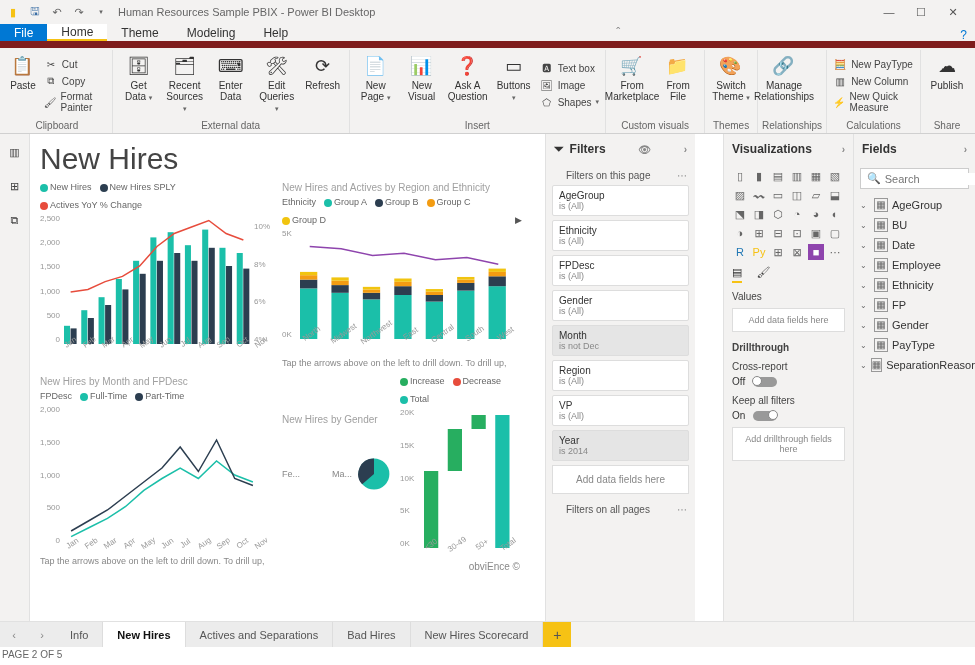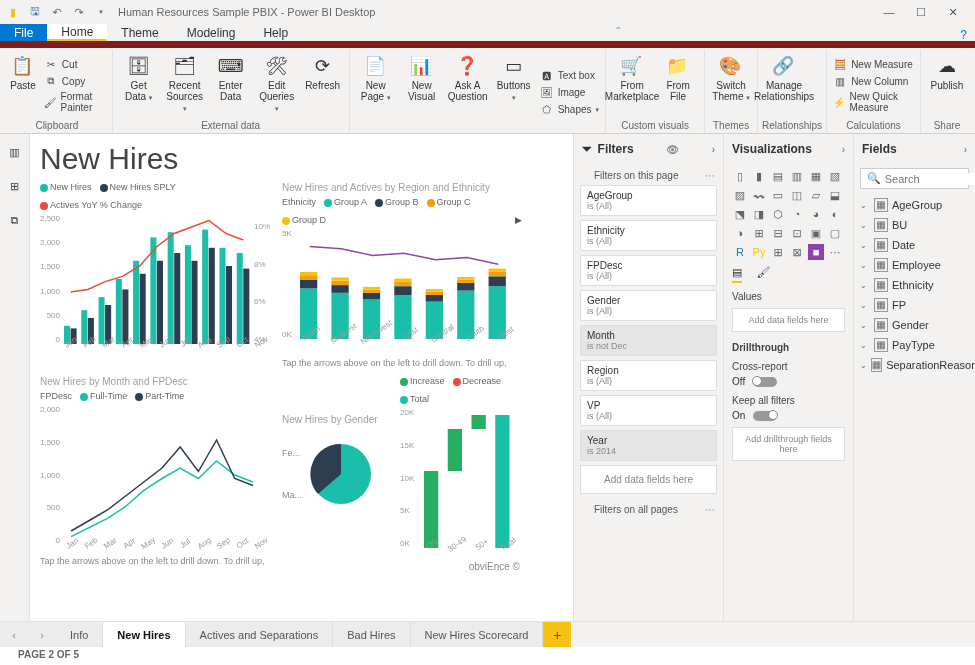--- a/index.html
+++ b/index.html
@@ -33,21 +33,21 @@
 .vizcard .cap { font-size:10px; color:#a0a0a0; margin-bottom:4px;}
 .legend { display:flex; gap:8px; font-size:9px; color:#666; flex-wrap:wrap;}
 .legend .dot { width:8px; height:8px; border-radius:50%; display:inline-block; margin-right:2px; vertical-align:middle;}
 .c-teal{background:#1bbfa9}.c-navy{background:#2c3e50}.c-red{background:#e74c3c}.c-orange{background:#f39c12}.c-yellow{background:#f1c40f}.c-green{background:#27ae60}
 .chart-labels { display:flex; font-size:8px; color:#999; }
 .chart-labels span { flex:1; text-align:center; transform:rotate(-35deg); transform-origin:top left; white-space:nowrap;}
 svg { display:block;}
 .hint { font-size:9px; color:#888; margin-top:2px;}
 .filters-pane, .viz-pane, .fields-pane { background:#f3f2f1; border-left:1px solid #e1e1e1; display:flex; flex-direction:column;}
 .filters-pane { width:150px; }
-.viz-pane { width:130px; }
+.viz-pane { width:130px;margin-left:28px; }
 .fields-pane { width:122px; }
 .pane-hd { font-weight:600; font-size:12px; padding:8px 8px; display:flex; align-items:center; gap:6px;}
 .pane-hd .chev { margin-left:auto; color:#888; font-size:10px;}
 .filters-body { padding:0 6px; overflow-y:auto; flex:1;}
 .fsect { font-size:10px; color:#555; margin:6px 2px 4px; display:flex; align-items:center;padding-left:12px;}
 .fsect .dots{margin-left:auto; color:#888;}
 .fcard { background:#fff; border:1px solid #ddd; border-radius:2px; padding:4px 6px; font-size:10px; margin-bottom:4px;}
 .fcard.sel { background:#e5e5e5;}
 .fcard .fn { color:#333;}
 .fcard .fv { color:#888; font-size:9px;}
@@ -65,21 +65,21 @@
 .search input { border:none; outline:none; flex:1; font-size:11px;}
 .fldlist { padding:2px 4px; font-size:11px;}
 .fldlist .row { display:flex; align-items:center; gap:4px; padding:3px 2px;}
 .fldlist .caret { font-size:8px; color:#666; width:10px;}
 .fldlist .tico { width:14px; font-size:10px; color:#666; border:1px solid #999; text-align:center; line-height:12px;}
 .tabs { height:26px; background:#f3f2f1; border-top:1px solid #e1e1e1; display:flex; align-items:stretch;}
 .tabs .navbtn { width:28px; display:flex; align-items:center; justify-content:center; color:#888; background:#ececec;}
 .tabs .pgtab { padding:0 14px; display:flex; align-items:center; font-size:11px; background:#ececec; color:#555; border-right:1px solid #ddd;}
 .tabs .pgtab.active { background:#fff; color:#111; font-weight:600;}
 .tabs .add { width:28px; display:flex; align-items:center; justify-content:center; background:#f6c214; color:#555; font-size:14px;}
-.status { height:18px; font-size:10px; color:#666; padding:2px 18px;font-weight:bold;}
+.status { height:18px; font-size:10px; color:#666; padding:2px 2px;}
 </style>
 </head>
 <body>
 
 <div class="titlebar">
   <div class="qat">
     <span style="color:#f6c214">▮</span>
     <span style="color:#3a6ea5">🖫</span>
     <span>↶</span>
     <span>↷</span>
@@ -179,20 +179,21 @@
             <span class="ico">🖼</span>
             <span>Image</span>
           </div>
         <div class="sml">
             <span class="ico">⬠</span>
             <span>Shapes</span> 
             <span class="arrow">▾</span>
           </div>
       </div>
     </div>
+    <div class="lbl">Insert</div>
   </div>
   <div class="group">
     <div class="row">
       <div class="bigbtn">
           <span class="ico">🛒</span>
           <span>From Marketplace</span>
         </div>
       <div class="bigbtn">
           <span class="ico">📁</span>
           <span>From File</span>
@@ -216,21 +217,21 @@
           <span>Manage Relationships</span>
         </div>
     </div>
     <div class="lbl">Relationships</div>
   </div>
   <div class="group">
     <div class="row">
       <div style="display:flex;flex-direction:column;gap:1px;justify-content:center">
         <div class="sml">
             <span class="ico">🧮</span>
-            <span>New Measure</span>
+            <span>New PayType</span>
           </div>
         <div class="sml">
             <span class="ico">▥</span>
             <span>New Column</span>
           </div>
         <div class="sml">
             <span class="ico">⚡</span>
             <span>New Quick Measure</span>
           </div>
       </div>
@@ -416,21 +417,21 @@
             <span>Oct</span>
             <span>Nov</span>
           </div>
         <div class="hint">Tap the arrows above on the left to drill down. To drill up,</div>
       </div>
 
       <div style="display:flex;gap:8px">
         <div class="vizcard" style="width:110px">
           <div class="cap" style="margin-top:38px">New Hires by Gender</div>
           <div style="display:flex;align-items:center;gap:4px;margin-top:10px">
-            <div style="display:flex;flex-direction:column;gap:32px;font-size:9px;color:#888">
+            <div style="display:flex;flex-direction:row;gap:32px;font-size:9px;color:#888">
               <span>Fe...</span>
                 <span>Ma...</span>
             </div>
             <svg width="70" height="70" viewBox="0 0 70 70">
               <circle cx="35" cy="35" r="30" fill="#1bbfa9"></circle>
               <path d="M35 35 L35 5 A30 30 0 0 0 12 55 Z" fill="#2c3e50"></path>
             </svg>
           </div>
         </div>
         <div class="vizcard" style="width:120px">

